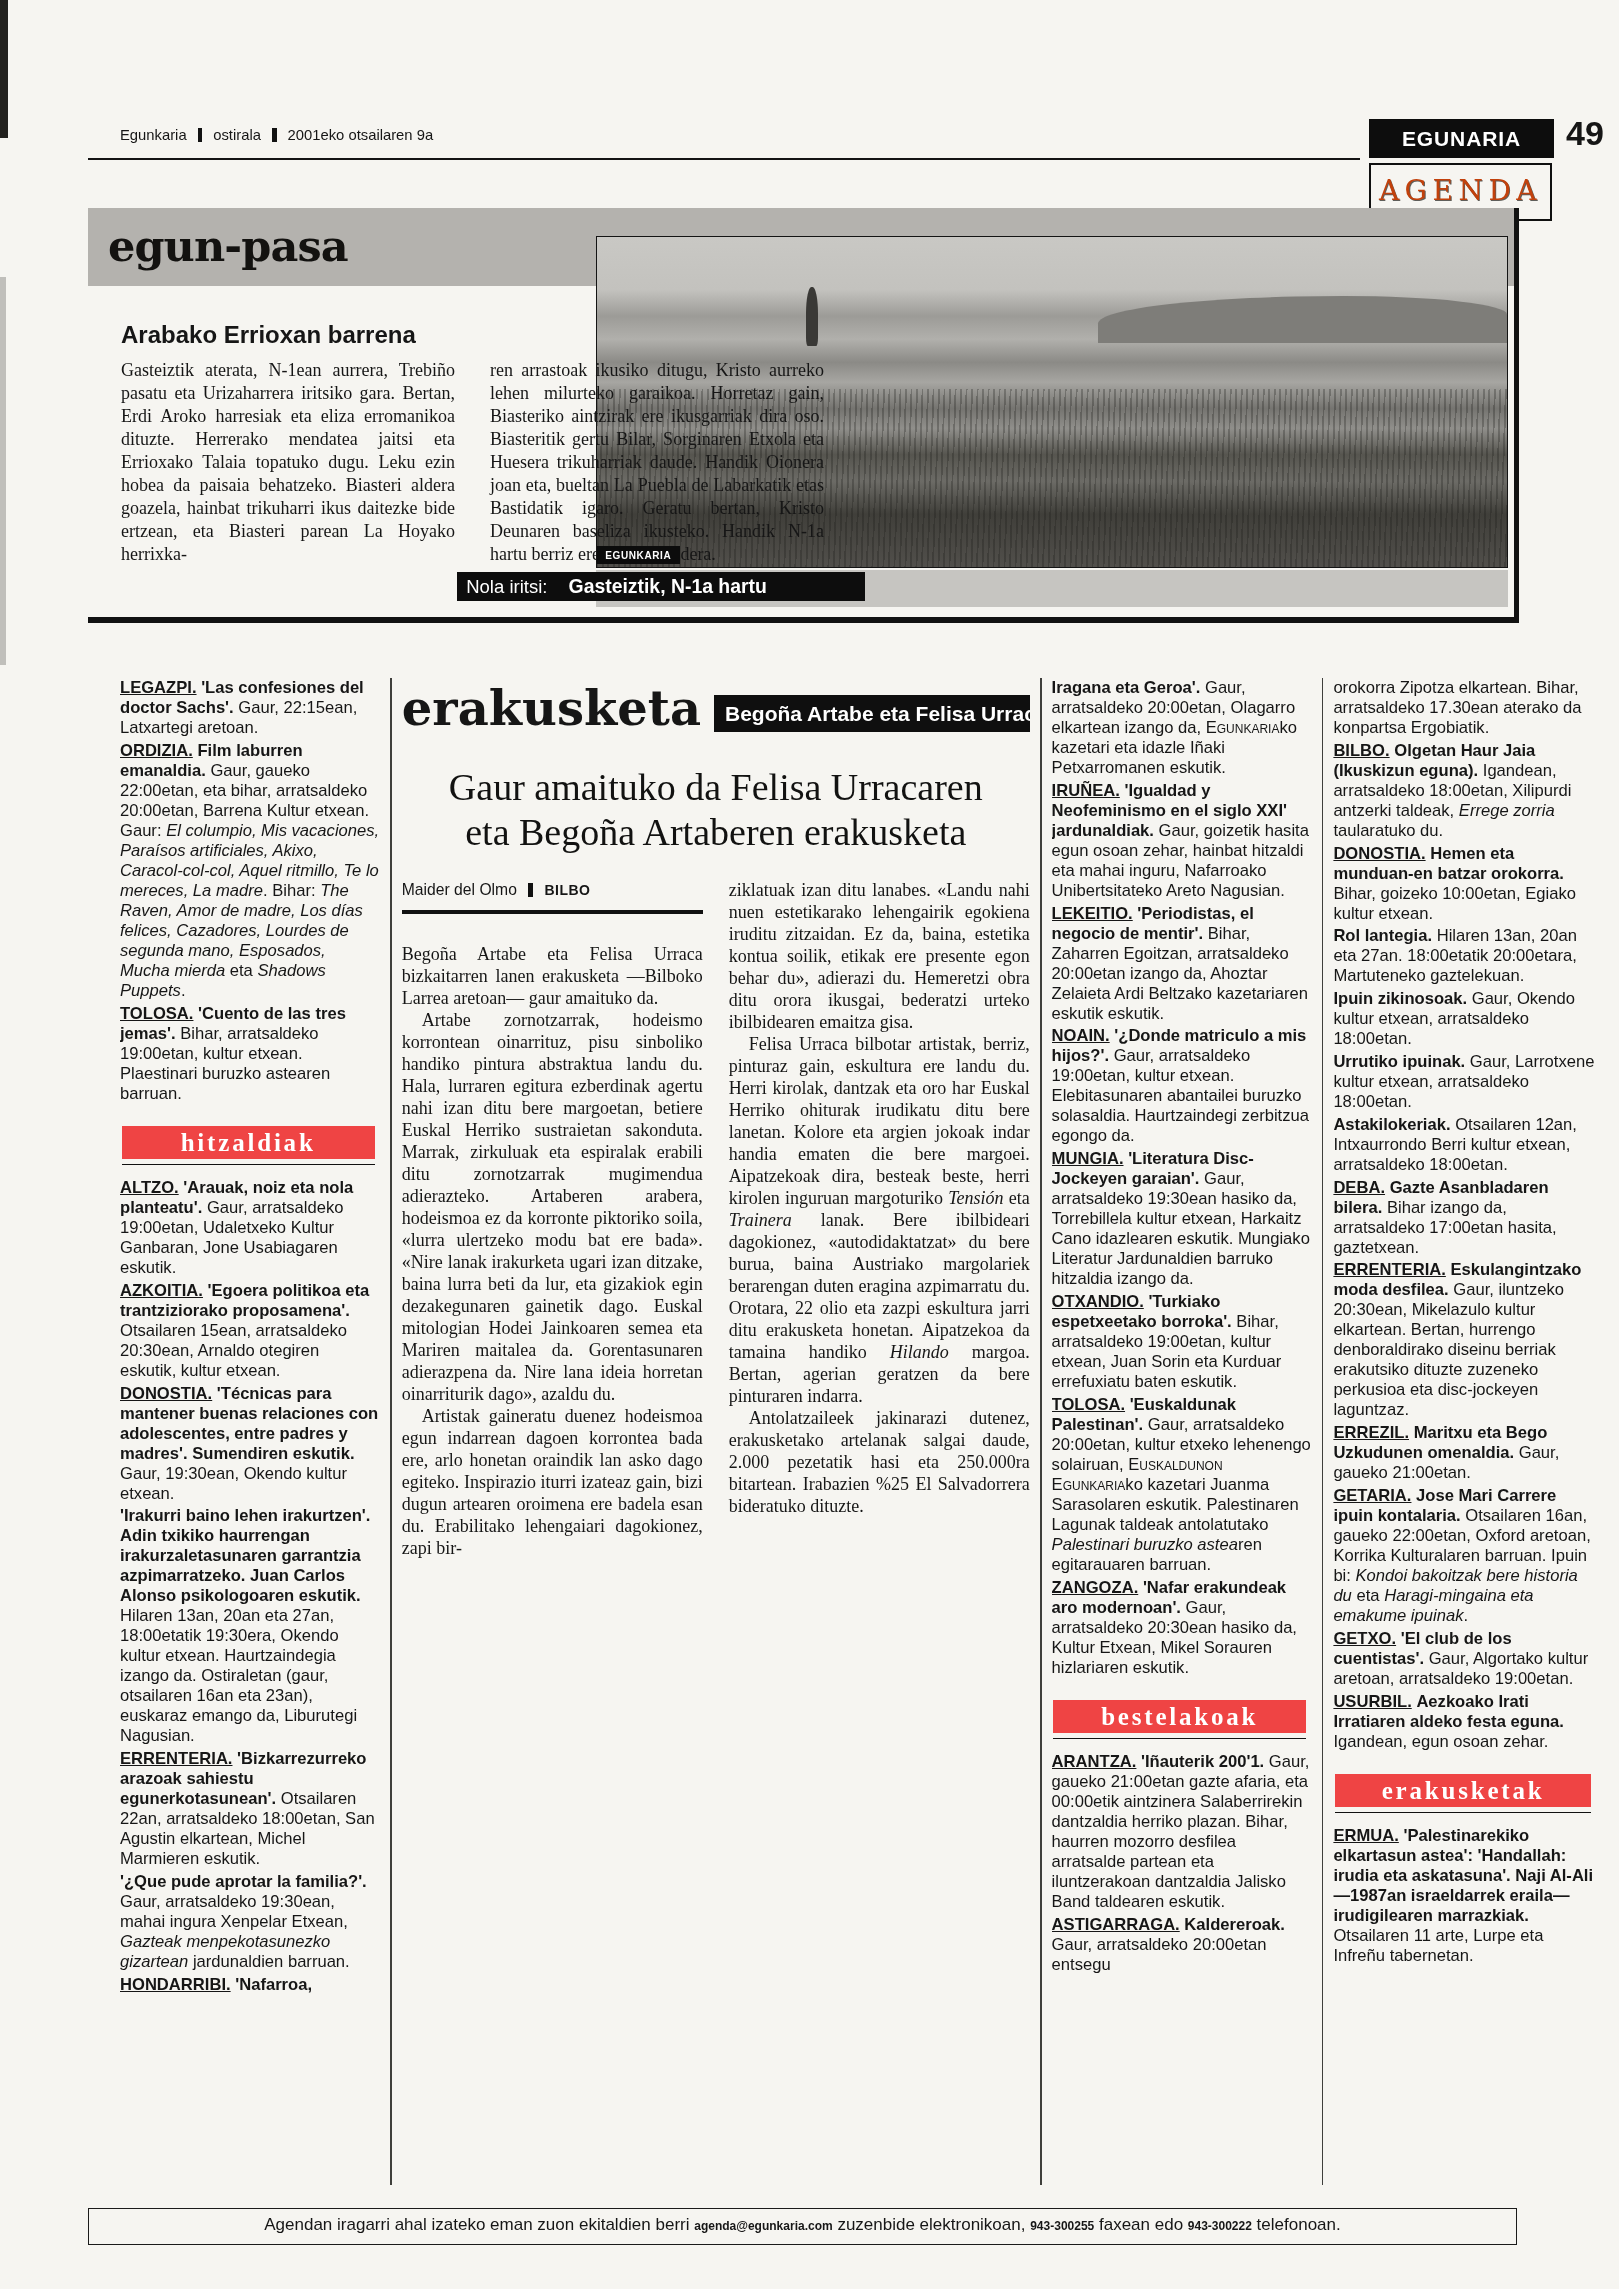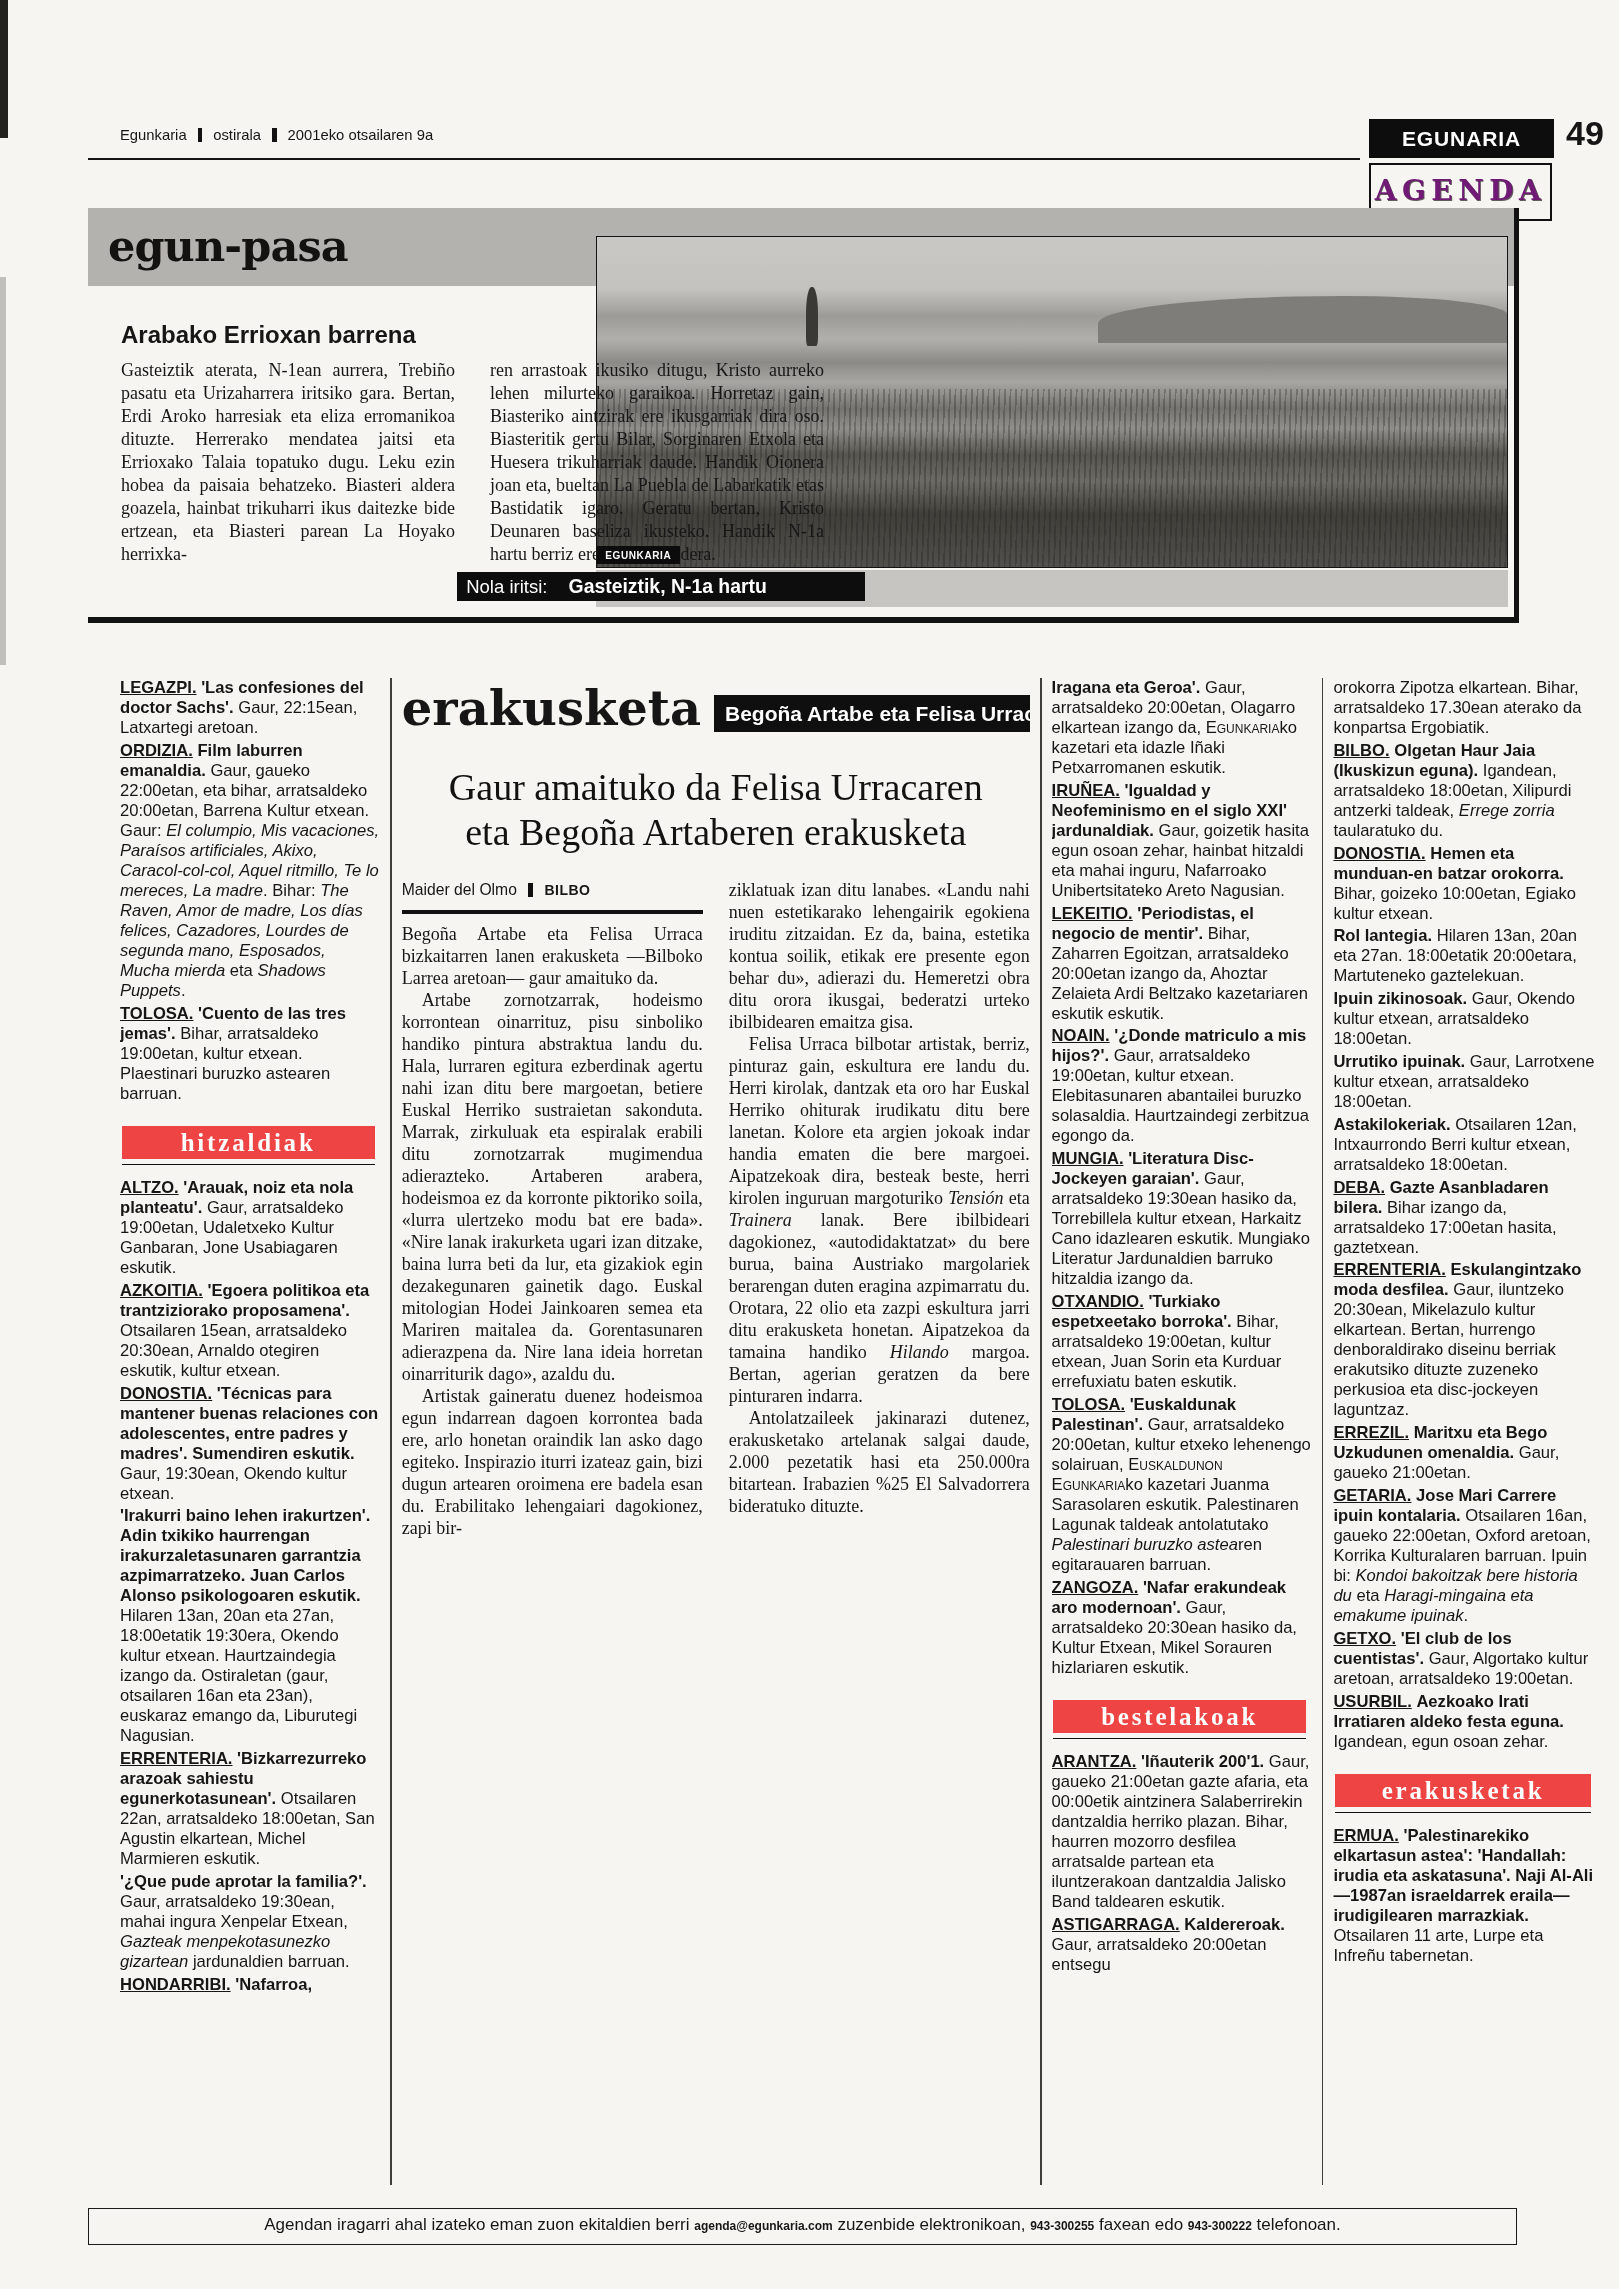--- a/index.html
+++ b/index.html
@@ -10,22 +10,22 @@
   .edge2{position:absolute;left:0;top:277px;width:5.5px;height:388px;background:#8a8986;opacity:.5;}
 
   
   .masthead{position:absolute;left:120px;top:127px;font-size:14.8px;display:flex;align-items:center;}
   .vbar{display:inline-block;width:4.6px;height:14px;background:#121212;margin:0 11px;}
   .head-rule{position:absolute;left:88px;top:158px;width:1272px;height:1.8px;background:#141414;}
   .brandbox{position:absolute;left:1369px;top:119px;width:185px;height:39px;background:#0d0d0d;
             color:#fff;font-weight:bold;font-size:21px;letter-spacing:0.9px;text-align:center;line-height:39px;}
   .pagenum{position:absolute;left:1566px;top:114px;font-size:34px;font-weight:bold;}
   .agendabox{position:absolute;left:1369px;top:163px;width:179px;height:54px;border:2.8px solid #101010;
-             text-align:center;line-height:52px;font-family:"DejaVu Serif",serif;font-weight:bold;
-             font-size:28px;letter-spacing:5.5px;color:#701a75;text-shadow:0.9px 0.9px 0 #5f5e5a;}
+             text-align:center;line-height:52px;font-family:"DejaVu Serif",serif;font-weight:normal;
+             font-size:28px;letter-spacing:5.5px;color:#c2410c;text-shadow:0.9px 0.9px 0 #5f5e5a;}
 
   
   .eps{position:absolute;left:88px;top:208px;width:1426px;height:409px;
        border-right:5.5px solid #121212;border-bottom:6.5px solid #121212;background:#f6f5f1;}
   .eps-band{position:absolute;left:0;top:0;width:100%;height:78px;background:#b4b2ae;}
   .eps-title{position:absolute;left:20px;top:13px;font-family:"DejaVu Serif",serif;font-weight:bold;
              font-size:43px;letter-spacing:-0.9px;color:#131210;}
   .eps-head{position:absolute;left:33px;top:113px;font-size:24px;font-weight:bold;}
   .eps-cols{position:absolute;left:33px;top:151px;width:703px;height:209px;display:flex;gap:35px;overflow:hidden;}
   .eps-col{width:334px;font-family:"Liberation Serif",serif;font-size:18px;line-height:23px;text-align:justify;}
@@ -87,21 +87,21 @@
   .p2-floor{position:absolute;left:0;bottom:0;width:100%;height:10%;
      background:repeating-linear-gradient(180deg,#c7c6c2 0 5.5px,#bcbbb7 5.5px 8.3px);}
   .photo2-credit{position:absolute;left:1.8px;bottom:3.7px;background:#0c0c0c;color:#fff;font-size:11px;
                  font-weight:bold;letter-spacing:0.6px;padding:3.7px 9.2px;}
   .headline{margin:33px 5.5px 24px 5.5px;text-align:center;font-family:"Liberation Serif",serif;
             font-size:38px;line-height:45px;color:#121211;}
   .fbody{flex:1;overflow:hidden;column-count:2;column-gap:26px;font-family:"Liberation Serif",serif;
          font-size:18px;line-height:22px;text-align:justify;}
   .fbody p{margin:0;text-indent:20px;}
   .fbody p.lead{text-indent:0;}
-  .byline{break-inside:avoid;border-bottom:4.6px solid #111;padding-bottom:9.2px;margin-bottom:9px;
+  .byline{break-inside:avoid;border-bottom:4.6px solid #111;padding-bottom:9.2px;margin-bottom:29px;
           font-family:"Liberation Sans",sans-serif;font-size:15.7px;display:flex;align-items:center;}
   .byline .bsep{display:inline-block;width:5.5px;height:14.8px;background:#111;margin:0 11px;}
   .byline .bplace{font-weight:bold;font-size:14px;letter-spacing:0.5px;}
 
   
   .footer{position:absolute;left:88px;top:2208px;width:1429px;height:37px;border:1.8px solid #1b1b1b;
           box-sizing:border-box;text-align:center;font-size:17px;line-height:32px;background:#f6f5f1;}
   .footer b{font-size:12px;}
 </style>
 </head>

